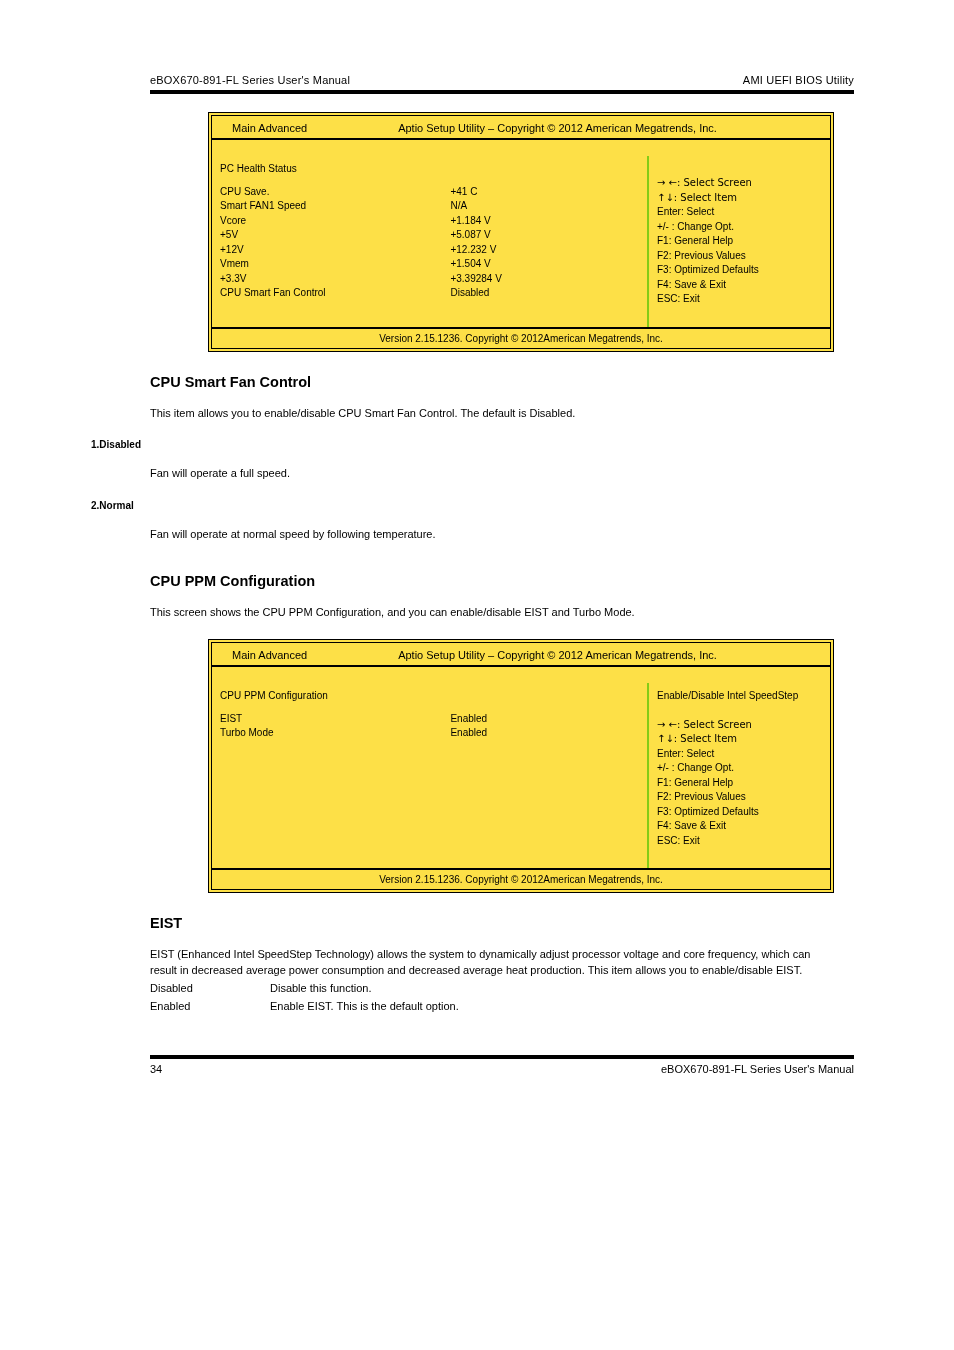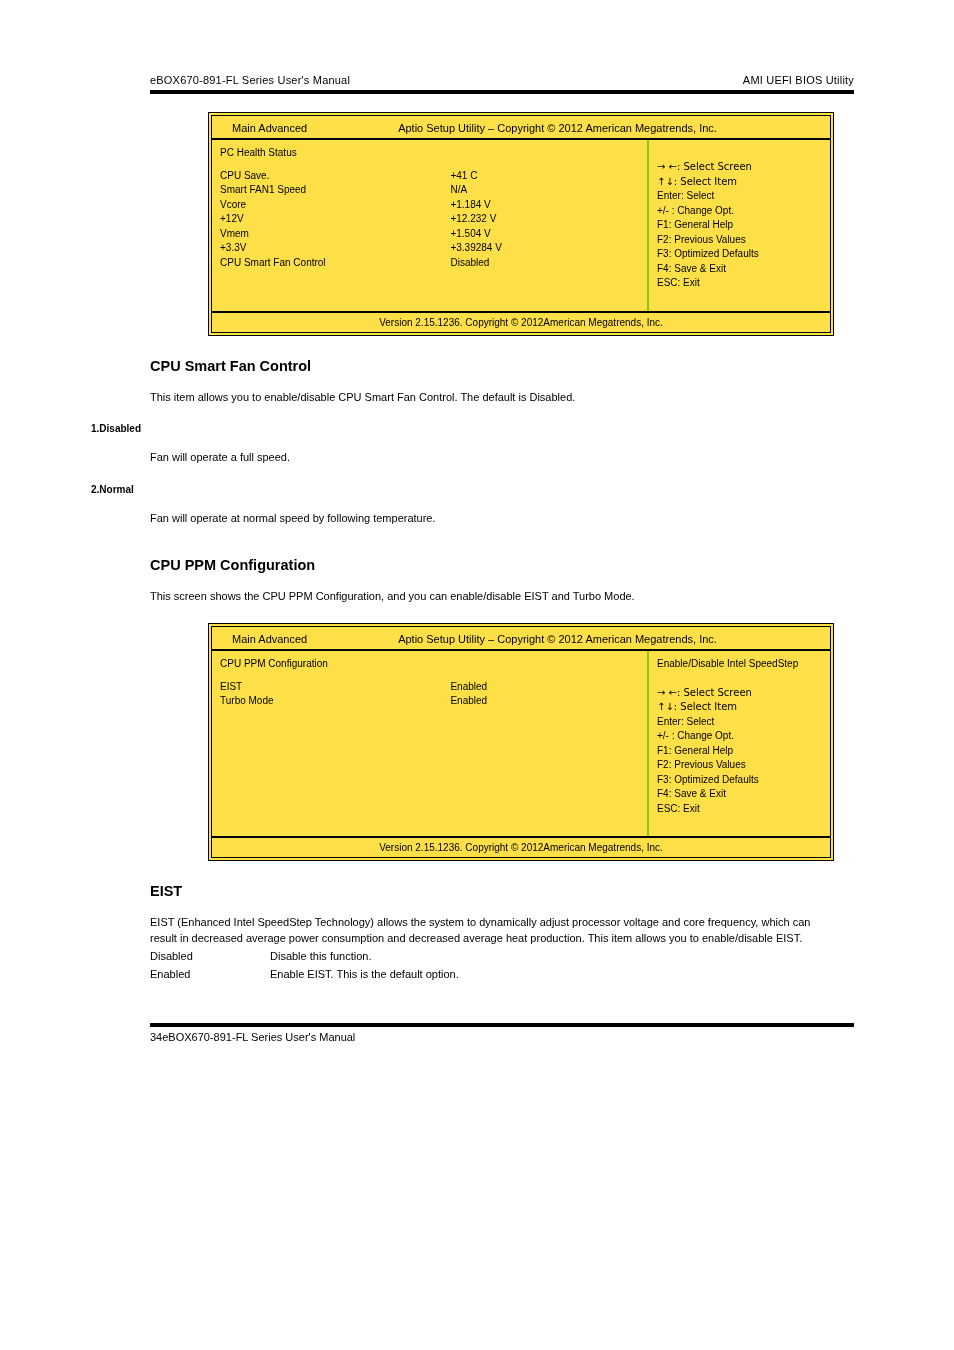--- a/index.html
+++ b/index.html
@@ -25,40 +25,42 @@
     font-size: 11px;
     letter-spacing: 0.2px;
   }
   .bottomband {
     margin: 40px 100px 0 150px;
     padding-top: 4px;
     border-top: 4px solid #000;
   }
   .bottomband-row {
     display: flex;
+    justify-content: space-between;
     align-items: baseline;
     font-size: 11px;
   }
   .biosbox {
     margin: 18px 120px 0 208px;
     border: 4px double #000;
     background: #fde047;
   }
   .bios-title {
     text-align: center;
     padding: 6px 0 4px 0;
     border-bottom: 2px solid #000;
     font-size: 11px;
     display: flex;
   }
   .bios-title .tabrange { flex: 1 1 0; text-align: left; padding-left: 20px; }
   .bios-title .center   { flex: 2 1 0; text-align: right; }
   .bios-title .subtitle { flex: 0.7 0 0; }
   .bios-body {
     display: flex;
+    margin-top: 16px;
   }
   .bios-left {
     flex: 1 1 0;
     padding: 6px 8px 20px 8px;
     font-size: 10px;
     line-height: 1.45;
   }
   .bios-left .heading {
     margin-bottom: 8px;
   }
@@ -126,20 +128,24 @@
             <span class="label">CPU Save.</span>
             <span class="value">+41 C</span>
           </div>
         <div class="row">
             <span class="label">Smart  FAN1 Speed</span>
             <span class="value">N/A</span>
           </div>
         <div class="row">
             <span class="label">Vcore</span>
             <span class="value">+1.184 V</span>
+          </div>
+        <div class="row">
+            <span class="label">+5V</span>
+            <span class="value">+5.087 V</span>
           </div>
         <div class="row">
             <span class="label">+12V</span>
             <span class="value">+12.232 V</span>
           </div>
         <div class="row">
             <span class="label">Vmem</span>
             <span class="value">+1.504 V</span>
           </div>
         <div class="row">

